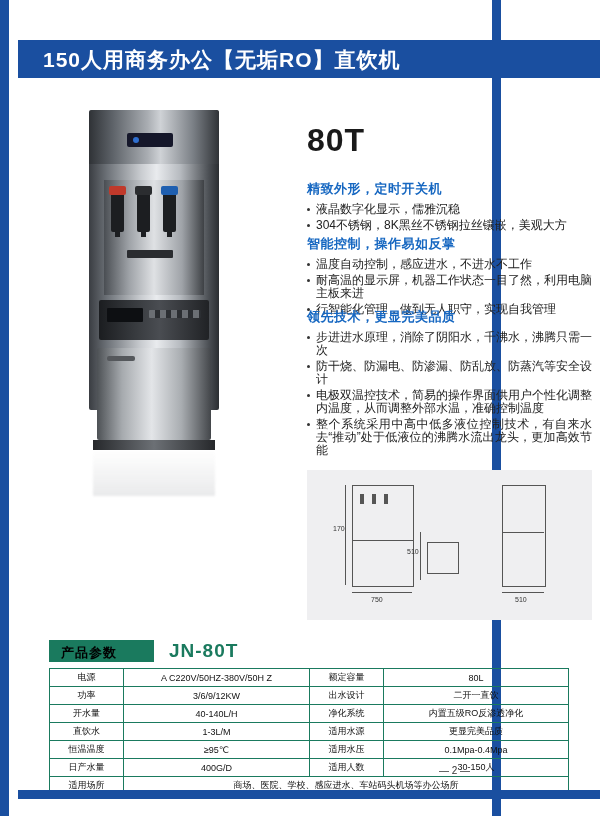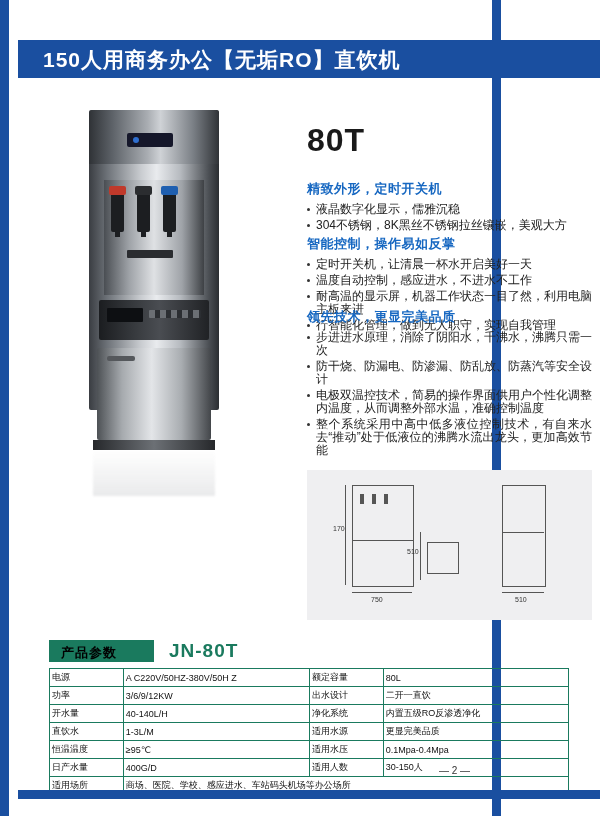--- a/index.html
+++ b/index.html
@@ -146,20 +146,21 @@
     position:absolute;left:160px;top:640px;font-size:19px;font-weight:bold;color:#1a7a5e;letter-spacing:1px;
   }
   table.spec{
     position:absolute;left:40px;top:668px;width:520px;
     border-collapse:collapse;
     font-size:9px;color:#111;
   }
   table.spec td{
     border:1px solid #1a7a5e;
     height:15px;
+    text-align:center;
     padding:1px 2px;
   }
   td.k{width:72px;background:#fff;}
   td.v{width:188px;}
   .footer-band{
     position:absolute;left:9px;top:790px;width:582px;height:9px;background:#1a4fa0;
   }
   .page-num{
     position:absolute;right:22px;top:765px;font-size:10px;color:#333;
   }
@@ -207,21 +208,20 @@
     <div class="sec-head">精致外形，定时开关机</div>
     <ul>
       <li>液晶数字化显示，儒雅沉稳</li>
       <li>304不锈钢，8K黑丝不锈钢拉丝镶嵌，美观大方</li>
     </ul>
   </div>
 
   <div class="sec" id="sec2">
     <div class="sec-head">智能控制，操作易如反掌</div>
     <ul>
-      <li>定时开关机，让清晨一杯水开启美好一天</li>
       <li>温度自动控制，感应进水，不进水不工作</li>
       <li>耐高温的显示屏，机器工作状态一目了然，利用电脑主板来进</li>
       <li>行智能化管理，做到无人职守，实现自我管理</li>
     </ul>
   </div>
 
   <div class="sec" id="sec3">
     <div class="sec-head">领先技术，更显完美品质</div>
     <ul>
       <li>步进进水原理，消除了阴阳水，千沸水，沸腾只需一次</li>

